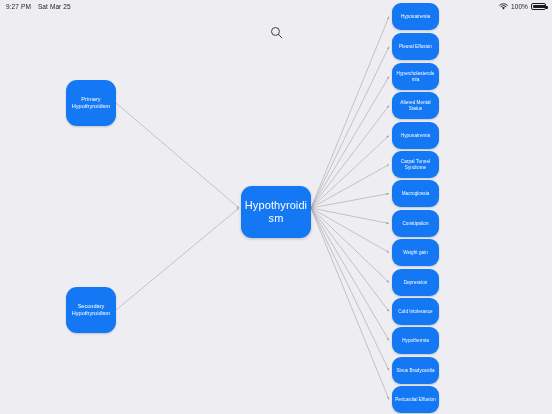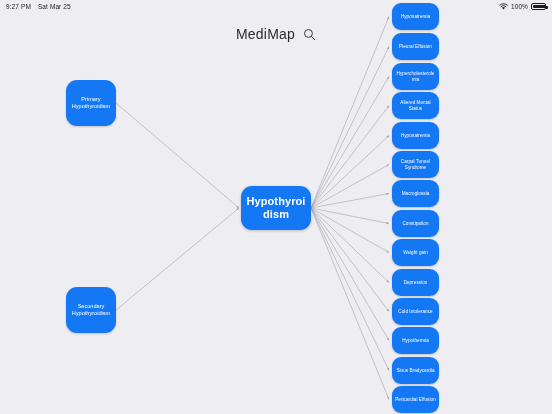--- a/index.html
+++ b/index.html
@@ -88,21 +88,20 @@
       </svg>
     </span>
     <span class="sb-text">100%</span>
     <span class="batt">
       <span class="batt-fill" style="width:13px"></span>
     </span>
   </div>
 </div>
 
 <div id="title-bar">
-  <span id="app-title">MediMap</span>
   <span>
     <svg id="search-icon" width="13" height="13" viewBox="0 0 20 20">
       <circle cx="8.4" cy="8.4" r="6.1" stroke="#3a3a3e" stroke-width="1.5" fill="none"></circle>
       <line x1="12.9" y1="12.9" x2="18" y2="18" stroke="#3a3a3e" stroke-width="1.5" stroke-linecap="round"></line>
     </svg>
   </span>
 </div>
 
 <div id="canvas">
   <svg id="edges" viewBox="0 0 552 414">
@@ -124,21 +123,21 @@
         <path d="M311,208 L389,223.5" marker-end="url(#arrow)"></path>
         <path d="M311,208 L389,252.5" marker-end="url(#arrow)"></path>
         <path d="M311,208 L389,282.5" marker-end="url(#arrow)"></path>
         <path d="M311,208 L389,311.5" marker-end="url(#arrow)"></path>
         <path d="M311,208 L389,340.5" marker-end="url(#arrow)"></path>
         <path d="M311,208 L389,370.5" marker-end="url(#arrow)"></path>
         <path d="M311,208 L389,399.5" marker-end="url(#arrow)"></path>
       </g>
   </svg>
   <div id="nodes">
-      <div class="node center" style="left: 241px; top: 186px; width: 70px; height: 44px; font-weight: bold;">
+      <div class="node center" style="left: 241px; top: 186px; width: 70px; height: 52px;">
         <span>Hypothyroidism</span>
       </div>
       <div class="node cause" style="left: 66px; top: 80px; width: 50px; height: 46px;">
         <span>Primary Hypothyroidism</span>
       </div>
       <div class="node cause" style="left: 66px; top: 287px; width: 50px; height: 46px;">
         <span>Secondary Hypothyroidism</span>
       </div>
       <div class="node symptom" style="left: 392px; top: 3px; width: 47px; height: 27px;">
         <span>Hyponatremia</span>

